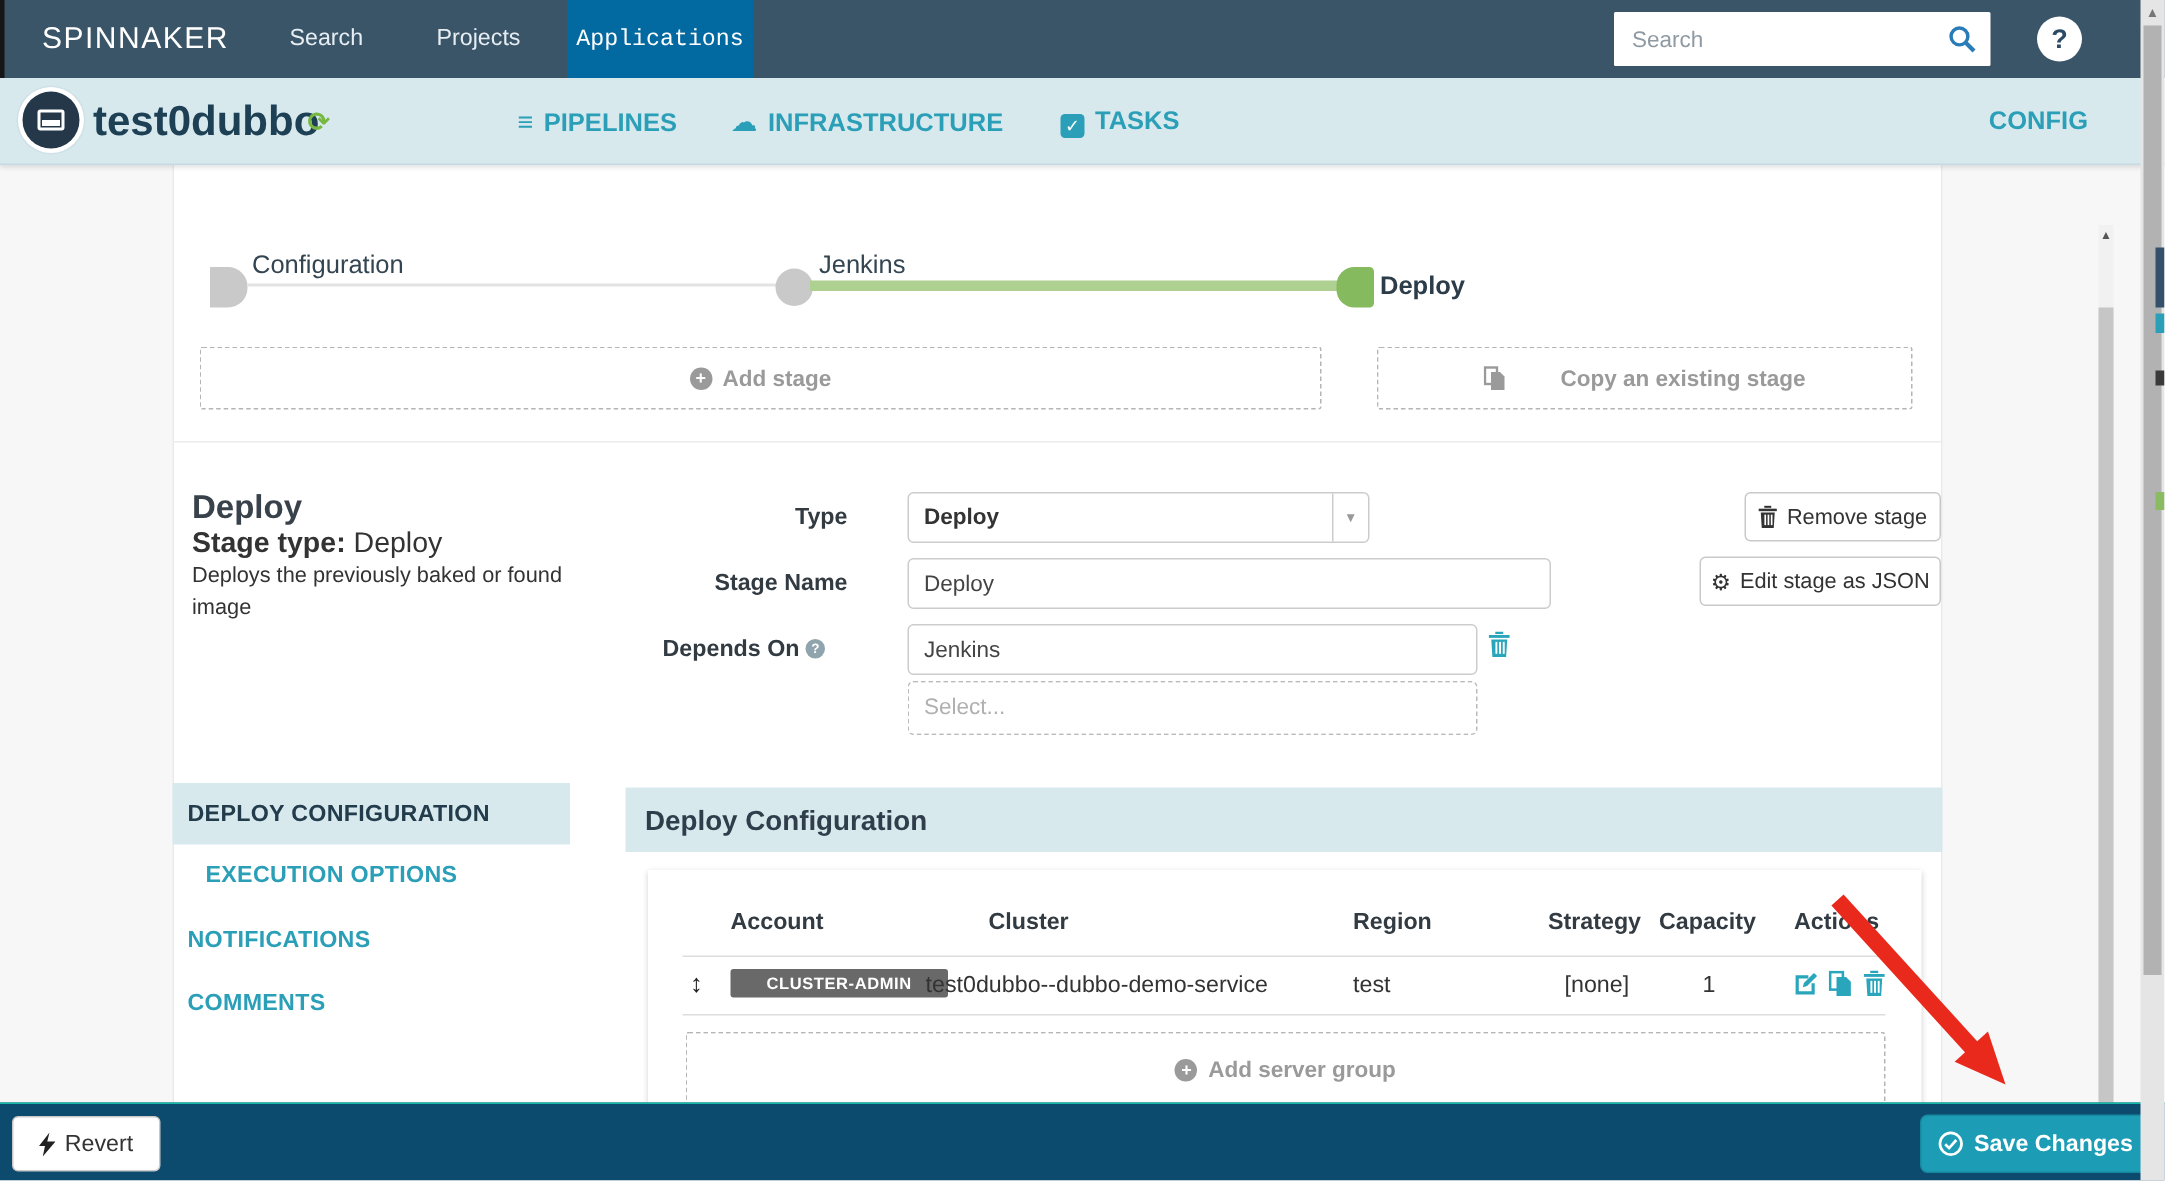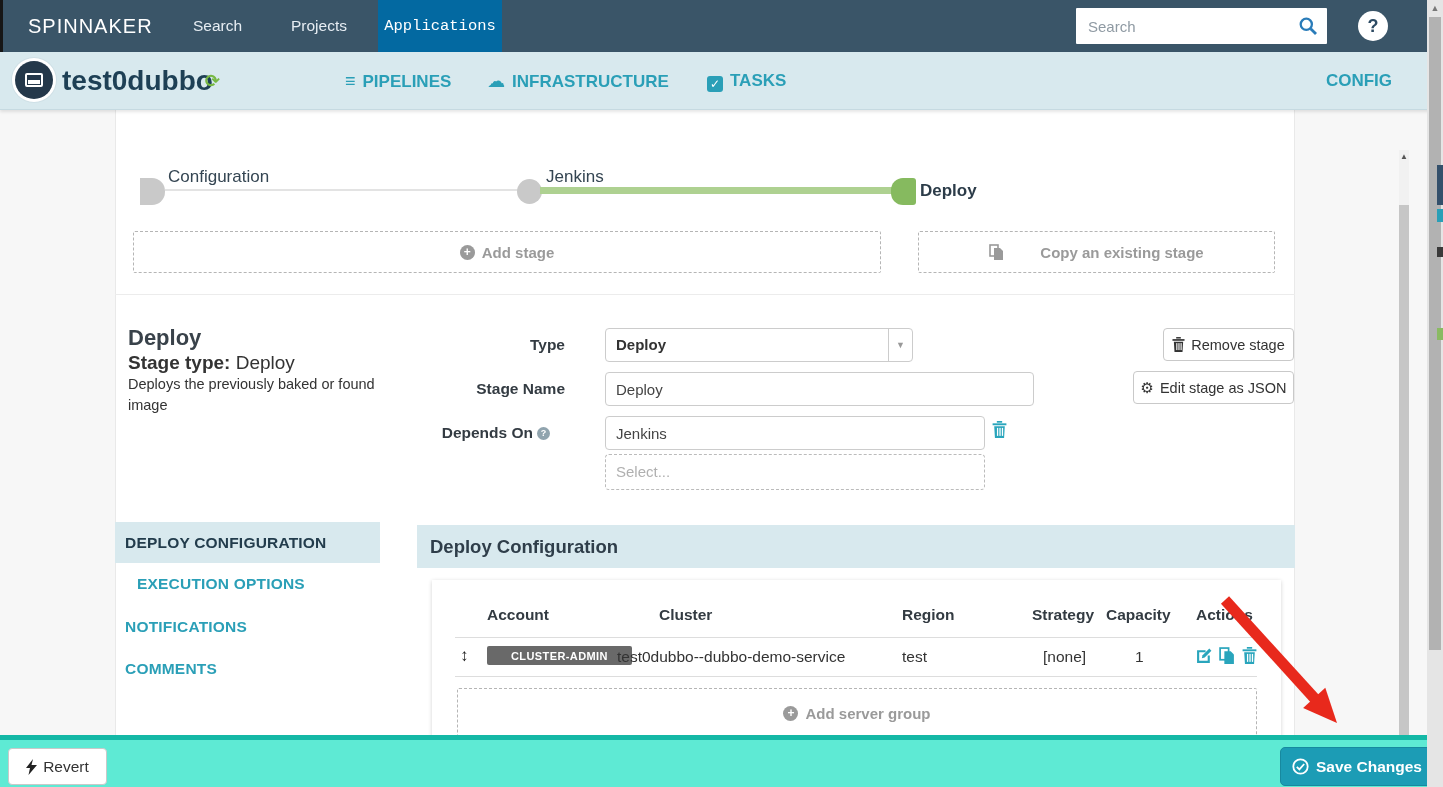--- a/index.html
+++ b/index.html
@@ -52,21 +52,21 @@
   
   .panel-header { background:#d8e9ee; font-size:18.5px; font-weight:700; color:#2f3e4a; line-height:43px; padding-left:13px; }
   .panel { background:#fff; box-shadow:0 1px 4px rgba(0,0,0,.18); }
   .th { font-size:15.5px; font-weight:700; color:#333b42; }
   .td { font-size:15.5px; color:#333; }
   .divider { height:1px; background:#ddd; }
   .badge { display:inline-block; background:#696969; color:#fff; font-size:11px; font-weight:700; letter-spacing:.4px; padding:4px 24px 3px; border-radius:2px; }
   .teal-ic { color:#29a5bc; cursor:pointer; }
 
   
-  .footer { left:0; top:735px; width:1443px; height:52px; background:#5eead4; border-top:5px solid #14b8a6; z-index:10; }
+  .footer { left:0; top:735px; width:1443px; height:52px; background:#0c4a6e; border-top:1px solid #14b8a6; z-index:10; }
   .save-btn { left:1280px; top:7px; width:154px; height:39px; background:#1c9cb5; border:1px solid #17899f; border-radius:5px; color:#fff; font-size:15.5px; font-weight:700; display:flex; align-items:center; justify-content:center; gap:7px; cursor:pointer; }
 
   
   .sb-inner { left:1399px; top:150px; width:10px; height:585px; background:#f1f1f1; z-index:6; }
   .sb-inner .arr { position:absolute; left:0; top:2px; width:10px; text-align:center; font-size:8px; color:#555; }
   .sb-inner .thumb { position:absolute; left:0; top:55px; width:10px; height:530px; background:#c6c6c6; }
   .sb-outer { left:1427px; top:0; width:16px; height:787px; background:#e5e5e5; z-index:15; }
   .sb-outer .arr { position:absolute; left:0; top:3px; width:16px; text-align:center; font-size:9px; color:#777; }
   .sb-outer .thumb { position:absolute; left:2px; top:17px; width:12px; height:633px; background:#b2b2b2; }
   .artifact { z-index:16; }

